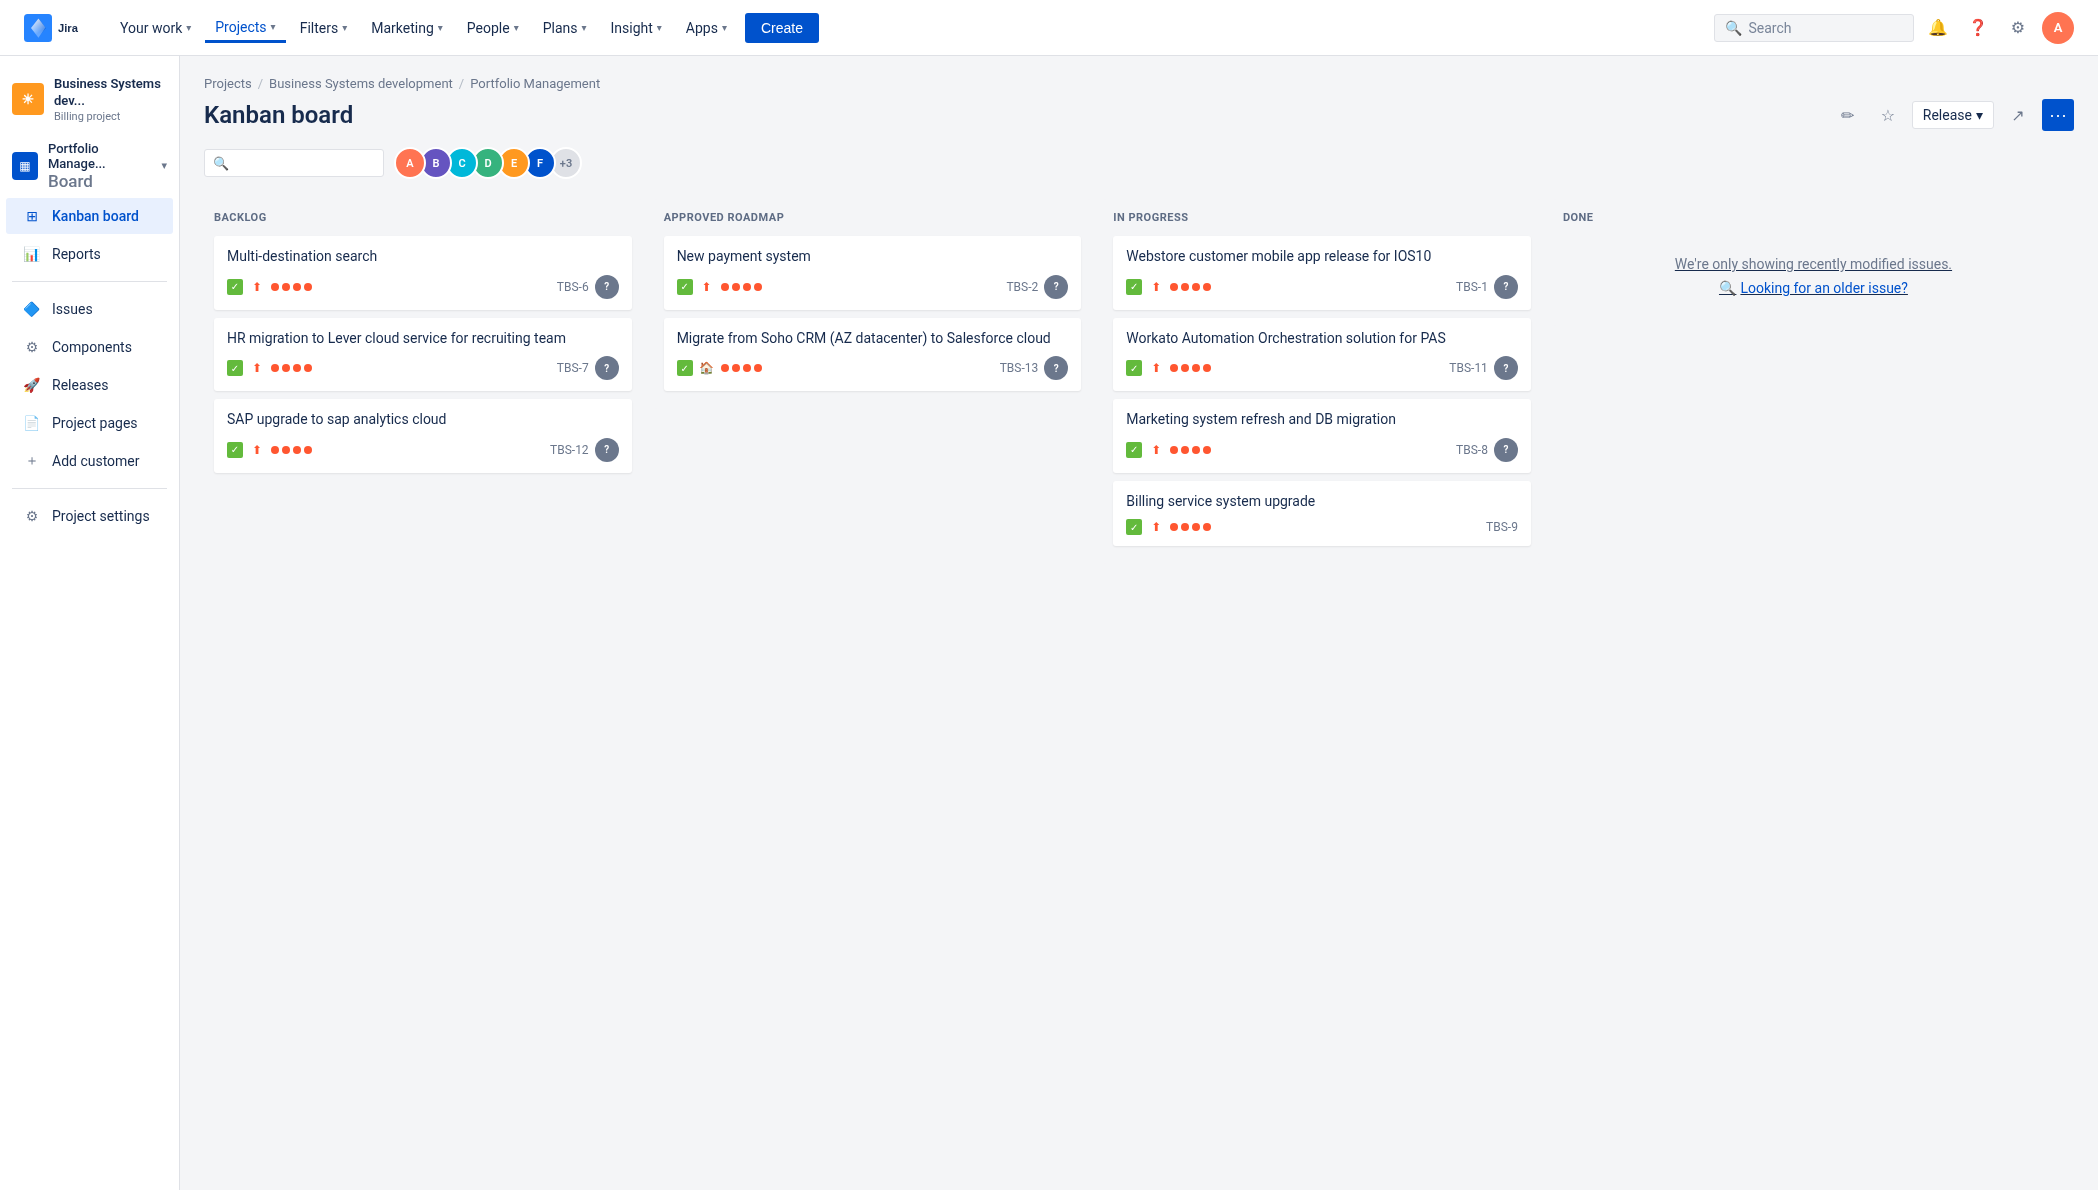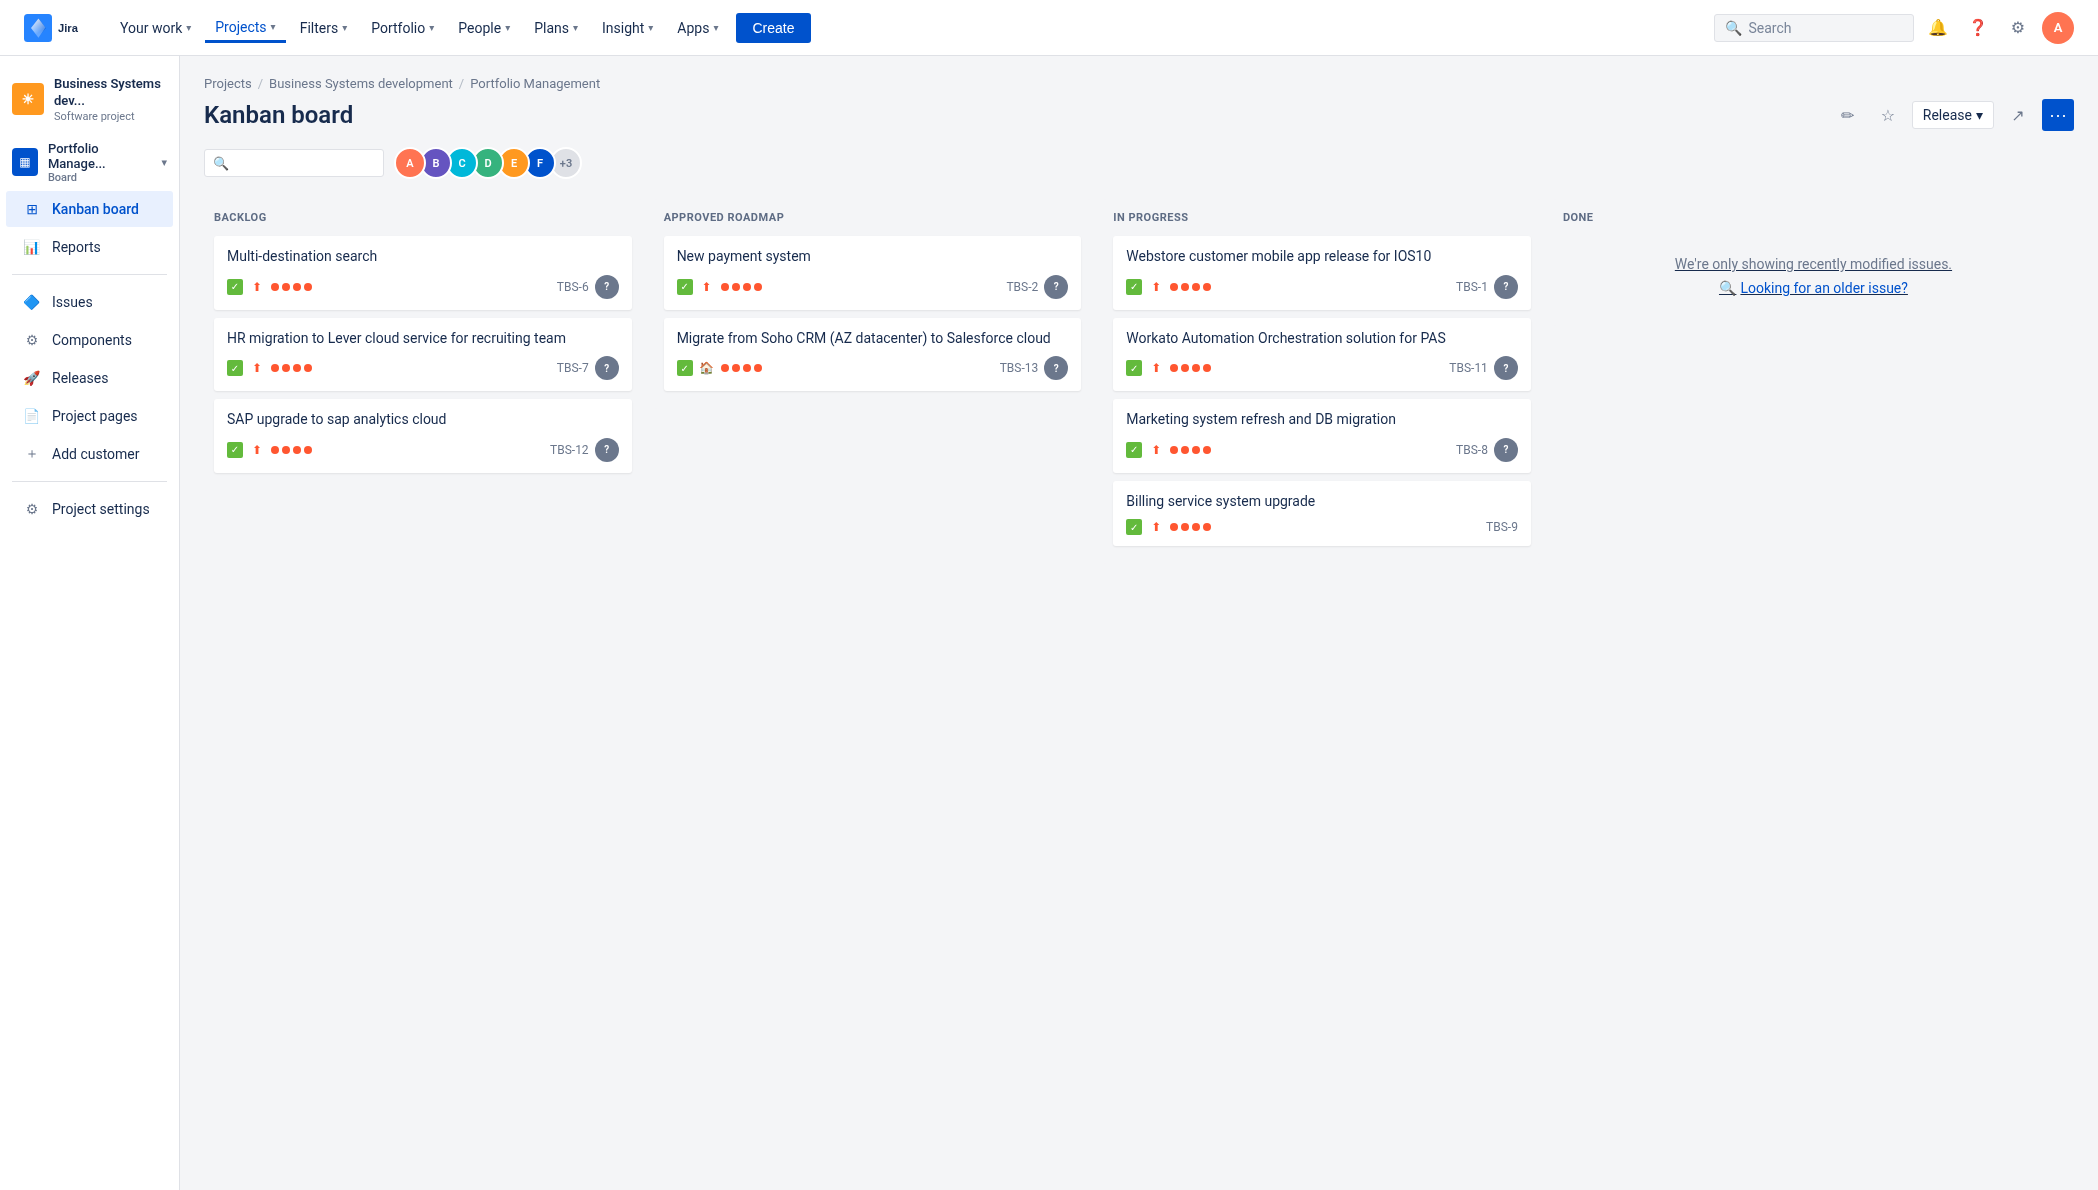--- a/index.html
+++ b/index.html
@@ -380,21 +380,21 @@
   </div>
   <div class="topnav-item active">
     <span>Projects</span>
     <span class="topnav-chevron">▾</span>
   </div>
   <div class="topnav-item">
     <span>Filters</span>
     <span class="topnav-chevron">▾</span>
   </div>
   <div class="topnav-item">
-    <span>Portfolio</span>
+    <span>Marketing</span>
     <span class="topnav-chevron">▾</span>
   </div>
   <div class="topnav-item">
     <span>People</span>
     <span class="topnav-chevron">▾</span>
   </div>
   <div class="topnav-item">
     <span>Plans</span>
     <span class="topnav-chevron">▾</span>
   </div>
@@ -419,29 +419,29 @@
     <div class="icon-btn">⚙</div>
     <div class="avatar-circle">A</div>
   </div>
 </nav>
 
 <aside class="sidebar">
   <div class="sidebar-project-header">
     <div class="sidebar-proj-icon" style="background:#ff991f;">☀</div>
     <div class="sidebar-proj-info">
       <div class="sidebar-proj-name">Business Systems dev...</div>
-      <div class="sidebar-proj-type">Software project</div>
+      <div class="sidebar-proj-type">Billing project</div>
     </div>
   </div>
 
   <div class="sidebar-section-header">
     <div class="sidebar-section-icon">▦</div>
     <div class="sidebar-section-label">
       <div>Portfolio Manage...</div>
-      <div style="font-size:11px;color:#6b778c;">Board</div>
+      <div style="font-size:17px;color:#6b778c;">Board</div>
     </div>
     <span class="sidebar-chevron">▾</span>
   </div>
 
   <div class="sidebar-nav-item active">
     <span class="sidebar-nav-icon">⊞</span>
     <span>Kanban board</span>
   </div>
   <div class="sidebar-nav-item">
     <span class="sidebar-nav-icon">📊</span>

